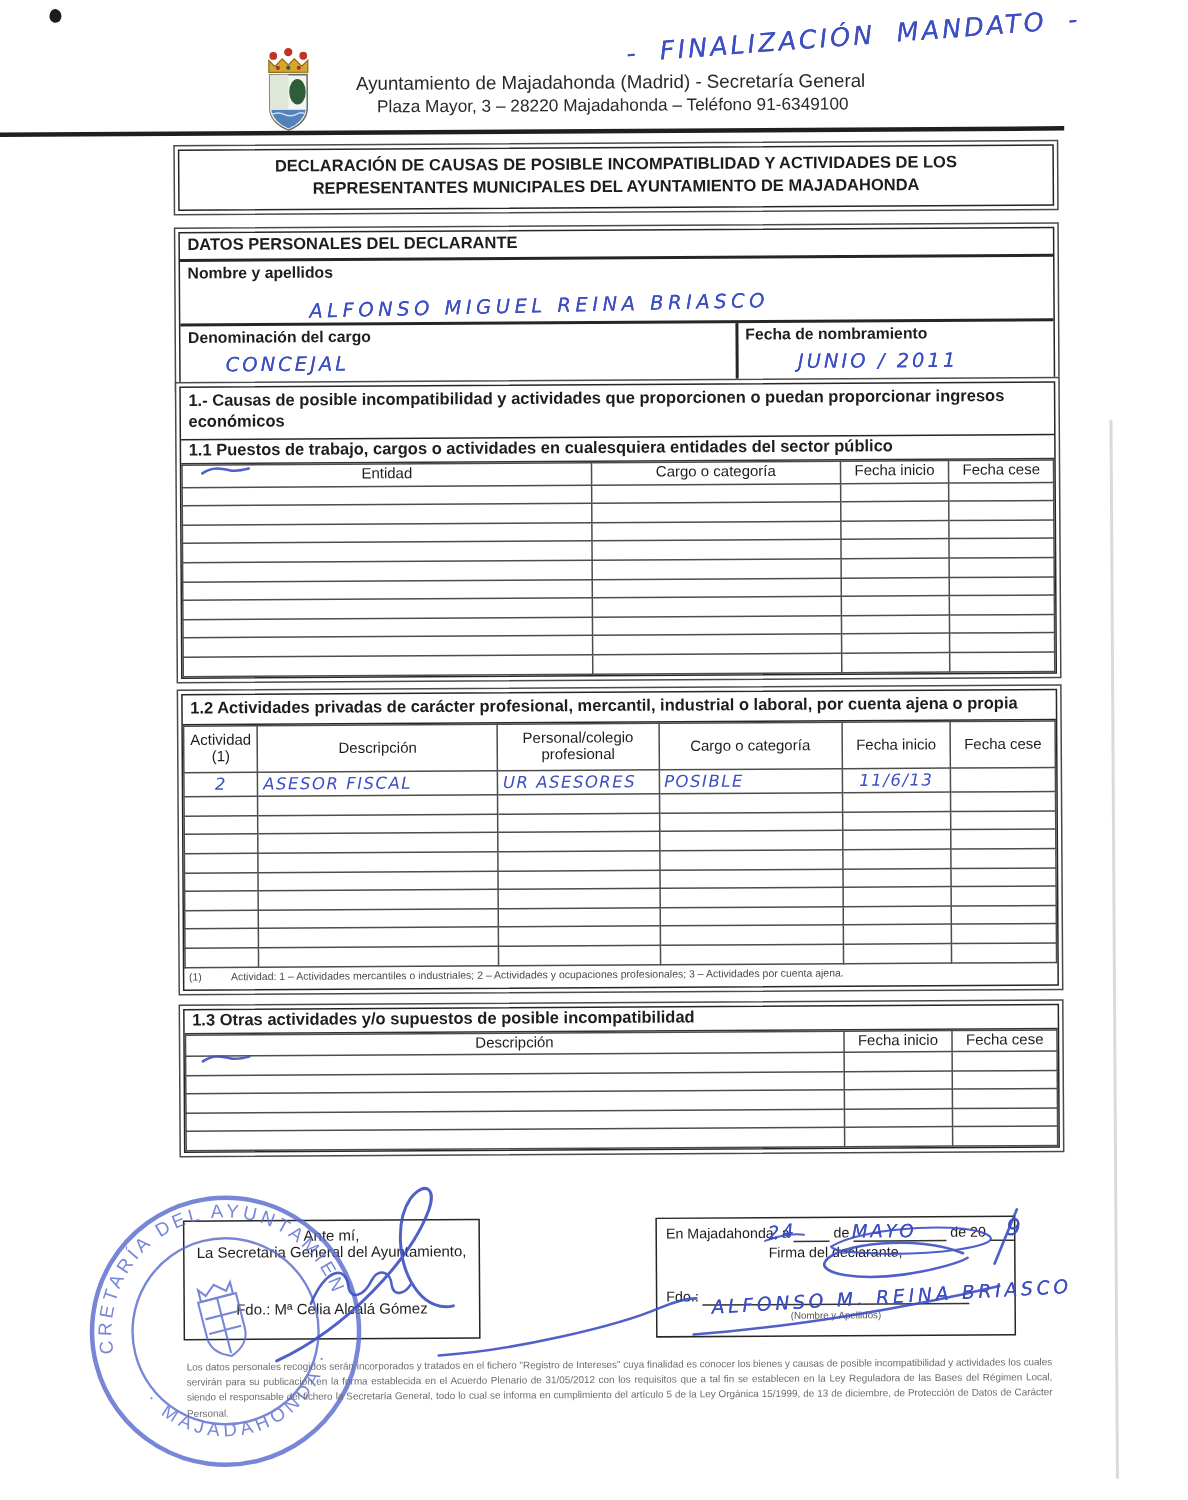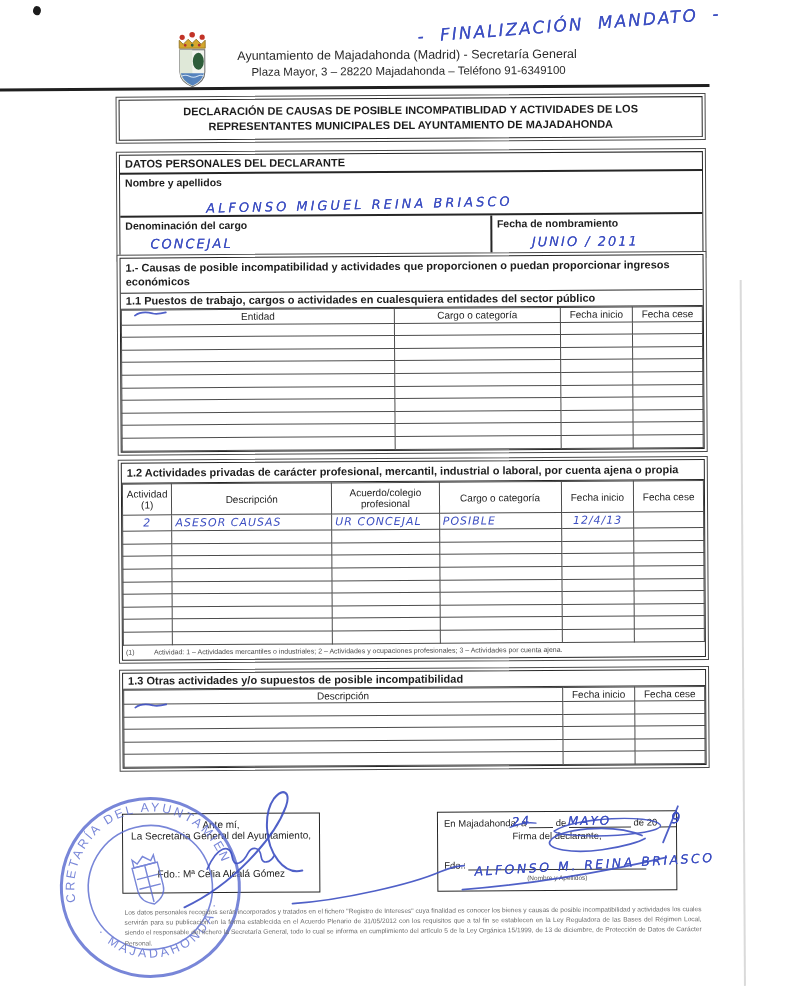--- a/index.html
+++ b/index.html
@@ -211,33 +211,33 @@
             <col style="width:27.5%">
             <col style="width:18.5%">
             <col style="width:21%">
             <col style="width:12.5%">
             <col style="width:12%">
           </colgroup>
         <thead>
             <tr>
           <th>Actividad (1)</th>
           <th>Descripción</th>
-          <th>Acuerdo/colegio profesional</th>
+          <th>Personal/colegio profesional</th>
           <th>Cargo o categoría</th>
           <th>Fecha inicio</th>
           <th>Fecha cese</th>
         </tr>
           </thead>
         <tbody>
           <tr class="filled">
             <td class="hwc cen">2</td>
-            <td class="hwc">ASESOR CAUSAS</td>
-            <td class="hwc">UR CONCEJAL</td>
+            <td class="hwc">ASESOR FISCAL</td>
+            <td class="hwc">UR ASESORES</td>
             <td class="hwc">POSIBLE</td>
-            <td class="hwc cen">12/4/13</td>
+            <td class="hwc cen">11/6/13</td>
             <td class="hwc cen"></td>
           </tr>
         <tr>
               <td></td>
               <td></td>
               <td></td>
               <td></td>
               <td></td>
               <td></td>
             </tr>

